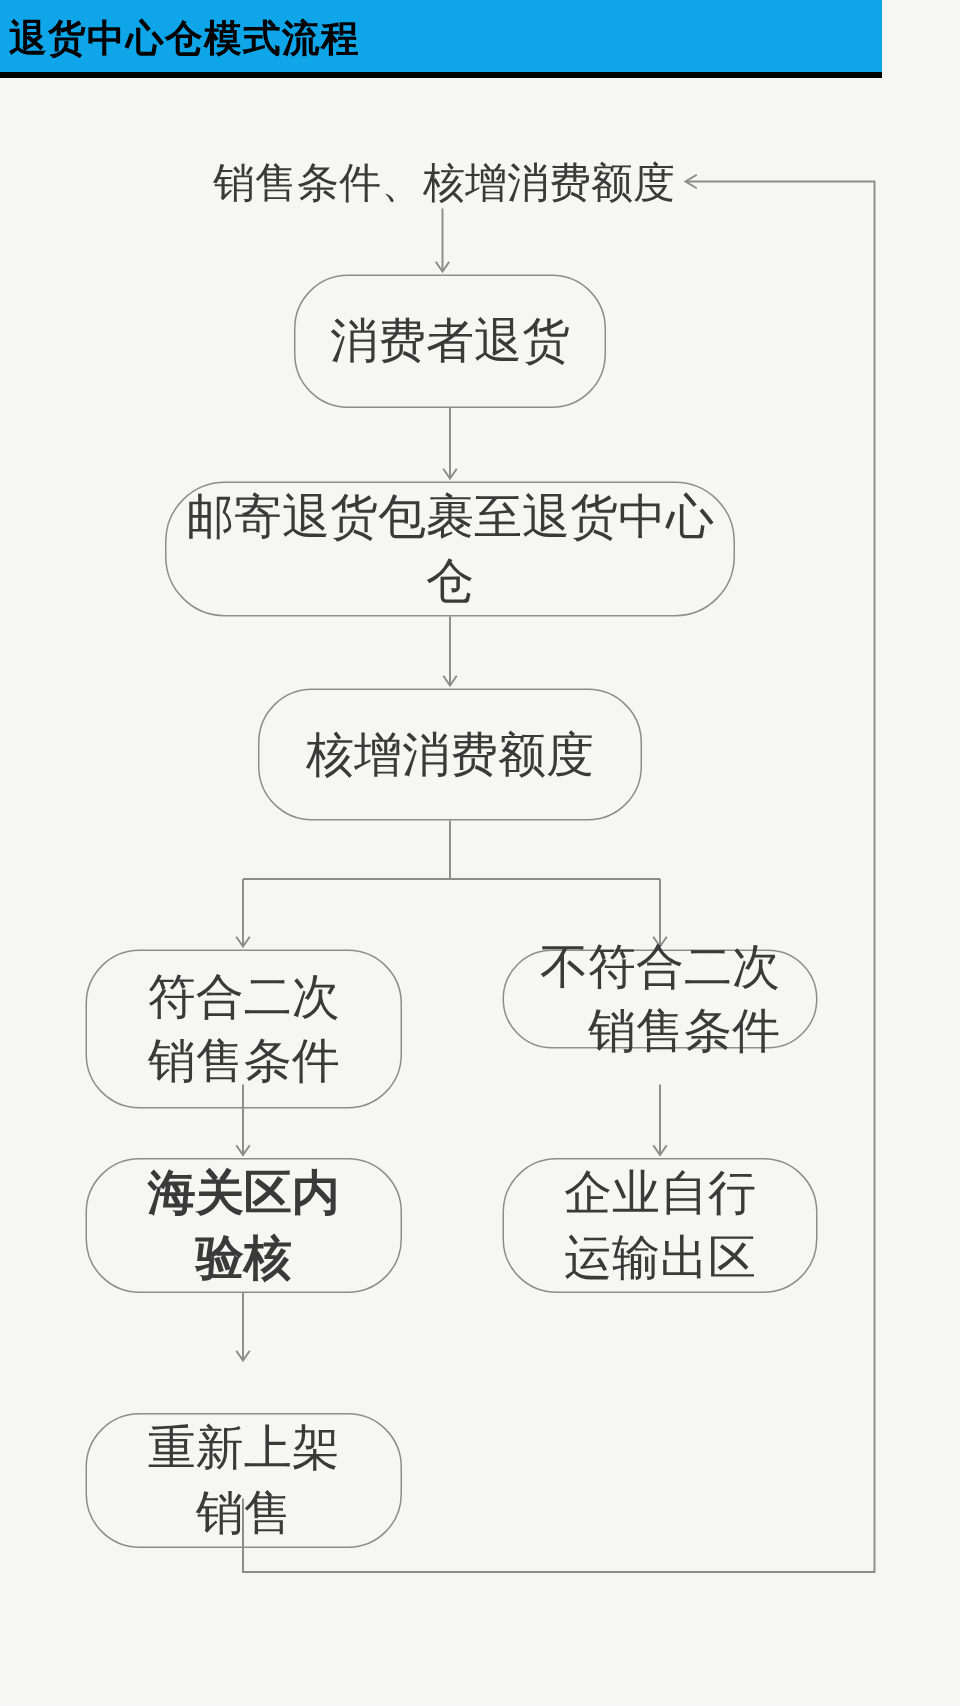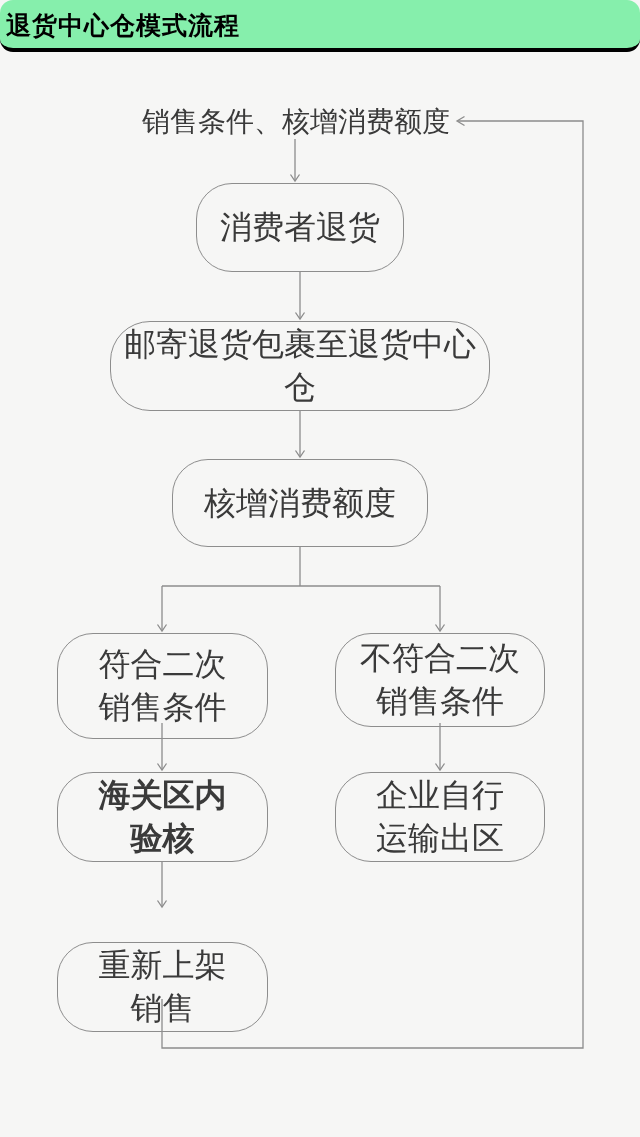--- a/index.html
+++ b/index.html
@@ -10,26 +10,25 @@
   .canvas {
     position: relative;
     width: 640px;
     height: 1137px;
     background: #f6f6f5;
     overflow: hidden;
   }
   .header {
     position: absolute;
     left: 0; top: 0;
-    width: 640px;
+    width: 588px;
     height: 52px;
-    background: #86efac;
+    background: #0ea5e9;
     border-bottom: 4px solid #000000;
     box-sizing: border-box;
-    border-radius: 13px;
   }
   .page-title {
     position: absolute;
     left: 6px;
     top: 9px;
     font-size: 25px;
     font-weight: 700;
     color: #000000;
     letter-spacing: 1px;
     white-space: nowrap;
@@ -61,21 +60,21 @@
     font-size: 32px;
     line-height: 1.33;
     color: #3a3a3a;
     white-space: pre-line;
     background: transparent;
   }
   .node-consumer   { left: 196px; top: 183px; width: 208px; height: 89px; }
   .node-mail       { left: 110px; top: 321px; width: 380px; height: 90px; border-radius: 40px; }
   .node-sorting    { left: 172px; top: 459px; width: 256px; height: 88px; }
   .node-meets      { left:  57px; top: 633px; width: 211px; height: 106px; }
-  .node-not-meets  { left: 335px; top: 633px; width: 210px; height: 94px; }
+  .node-not-meets  { left: 335px; top: 633px; width: 210px; height: 66px; text-align: right; }
   .node-customs    { left:  57px; top: 772px; width: 211px; height: 90px; font-weight: bold; }
   .node-transport  { left: 335px; top: 772px; width: 210px; height: 90px; text-align: center; }
   .node-relist     { left:  57px; top: 942px; width: 211px; height: 90px; }
 </style>
 </head>
 <body>
 
 <div class="canvas">
 
   <div class="header">

